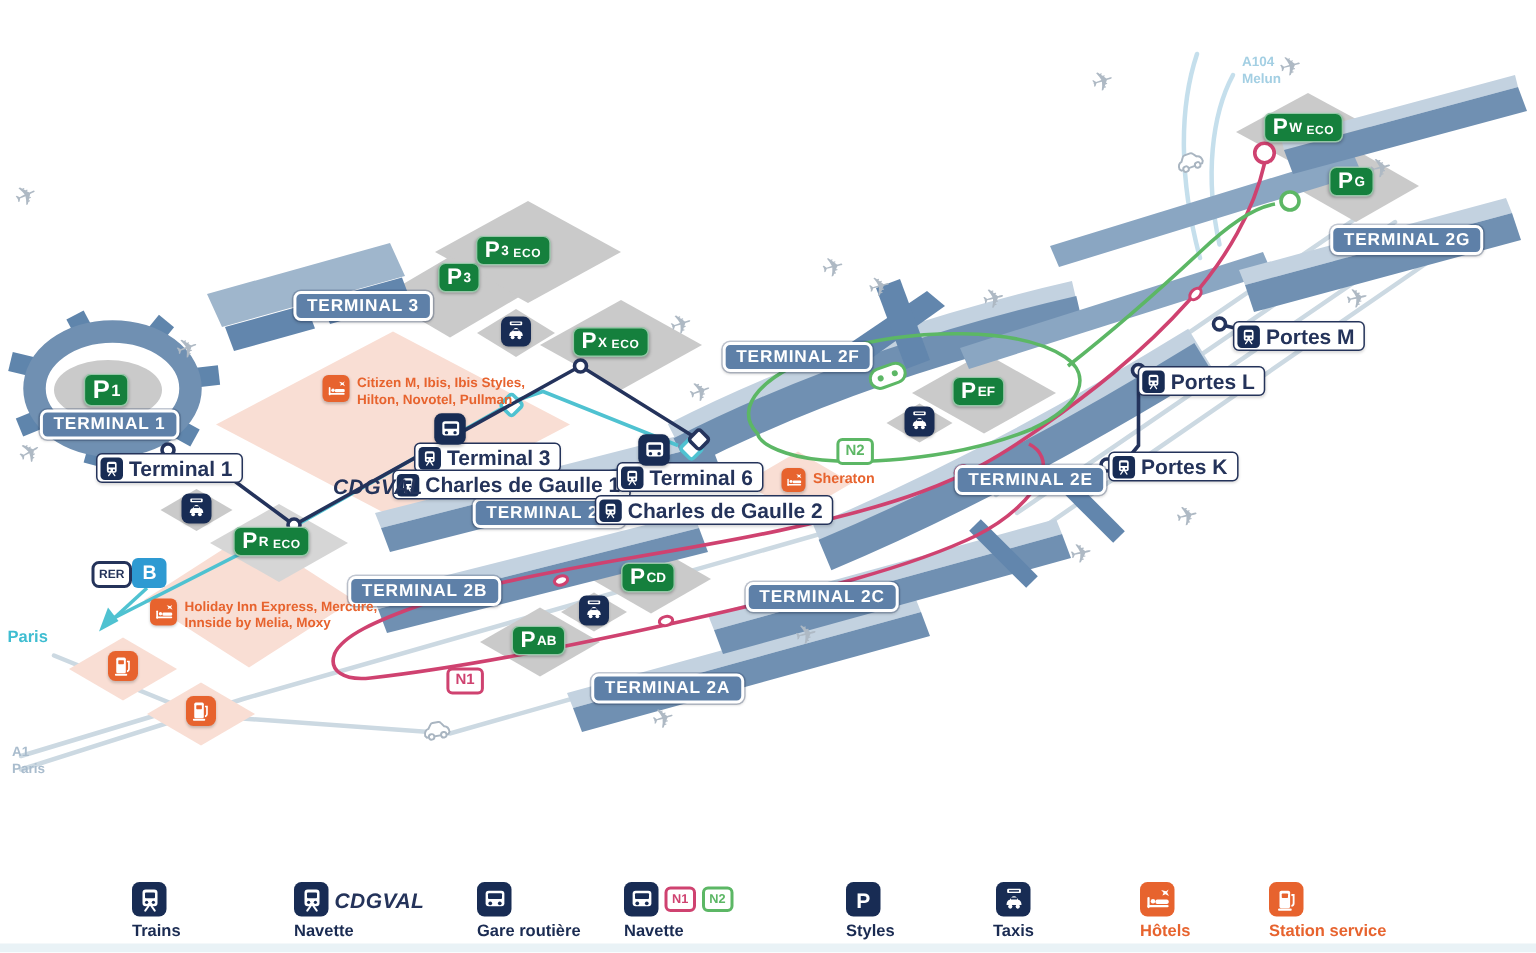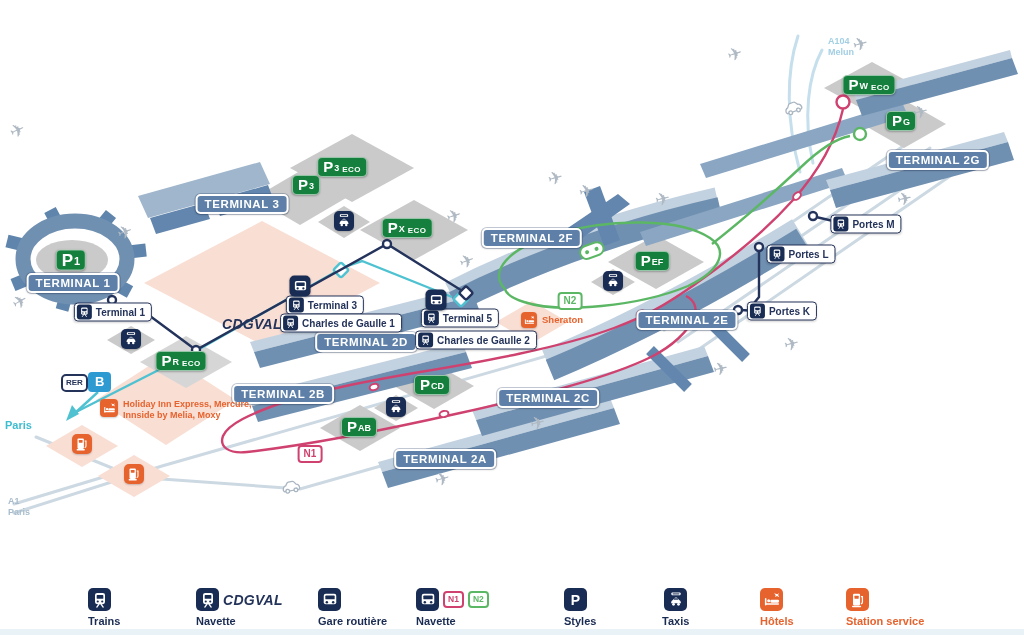--- a/index.html
+++ b/index.html
@@ -20,21 +20,21 @@
   .p-badge{background:#15803d;color:#fff;border-radius:5px;padding:1px 5px;white-space:nowrap;
     box-shadow:0 1px 2px rgba(0,0,0,.25);border:1px solid rgba(255,255,255,.55);line-height:1;}
   .p-badge .P{font-weight:bold;font-size:15px;}
   .p-badge .sub{font-weight:bold;font-size:9px;margin-left:1px;position:relative;top:-1px;}
   .p-badge .eco{font-weight:bold;font-size:8px;letter-spacing:.4px;margin-left:3px;}
   .p-badge .eco:empty{display:none;margin:0;}
   .p-lg .P{font-size:17px;} .p-lg .sub{font-size:11px;}
 
   
   .station{display:flex;align-items:center;gap:4px;background:#fff;border:1.5px solid #24335a;
-    border-radius:4px;padding:1px 6px 1px 2px;font-weight:bold;font-size:10px;color:#24335a;
+    border-radius:4px;padding:1px 6px 1px 2px;font-weight:bold;font-size:14px;color:#24335a;
     white-space:nowrap;box-shadow:0 1px 2px rgba(0,0,0,.15);}
   .ticon{width:15px;height:15px;background:#182c54;border-radius:3px;flex:0 0 auto;
     display:flex;align-items:center;justify-content:center;}
 
   
   .sq{display:flex;align-items:center;justify-content:center;border-radius:5px;background:#182c54;
       box-shadow:0 1px 2px rgba(0,0,0,.2);}
   .sq-orange{background:#e7632e;}
 
   
@@ -330,21 +330,21 @@
         </svg>
       </span>
       <span>Charles de Gaulle 1</span>
     </div>
 <div class="abs ctr station" style="left:460px;top:318px;">
       <span class="ticon">
         <svg width="13" height="13">
           <use href="#i-train" width="13" height="13"></use>
         </svg>
       </span>
-      <span>Terminal 5</span>
+      <span>Terminal 6</span>
     </div>
 <div class="abs ctr station" style="left:476px;top:340px;">
       <span class="ticon">
         <svg width="13" height="13">
           <use href="#i-train" width="13" height="13"></use>
         </svg>
       </span>
       <span>Charles de Gaulle 2</span>
     </div>
 <div class="abs ctr station" style="left:866px;top:224px;">
@@ -408,20 +408,29 @@
       <svg width="18" height="18">
         <use href="#i-fuel" width="18" height="18"></use>
       </svg>
     </div>
 <div class="abs ctr sq sq-orange" style="left:134px;top:474px;width:20px;height:20px;">
       <svg width="18" height="18">
         <use href="#i-fuel" width="18" height="18"></use>
       </svg>
     </div>
 
+<div class="abs hotel" style="left:215px;top:250px;">
+  <span class="sq sq-orange" style="width:18px;height:18px;border-radius:4px;">
+        <svg width="15" height="15">
+          <use href="#i-hotel" width="15" height="15"></use>
+        </svg>
+      </span>
+  <span class="hotel-text">Citizen M,  Ibis, Ibis Styles,
+Hilton, Novotel, Pullman</span>
+</div>
 <div class="abs hotel" style="left:100px;top:399px;">
   <span class="sq sq-orange" style="width:18px;height:18px;border-radius:4px;">
         <svg width="15" height="15">
           <use href="#i-hotel" width="15" height="15"></use>
         </svg>
       </span>
   <span class="hotel-text">Holiday Inn Express, Mercure,
 Innside by Melia, Moxy</span>
 </div>
 <div class="abs hotel" style="left:521px;top:312px;">

